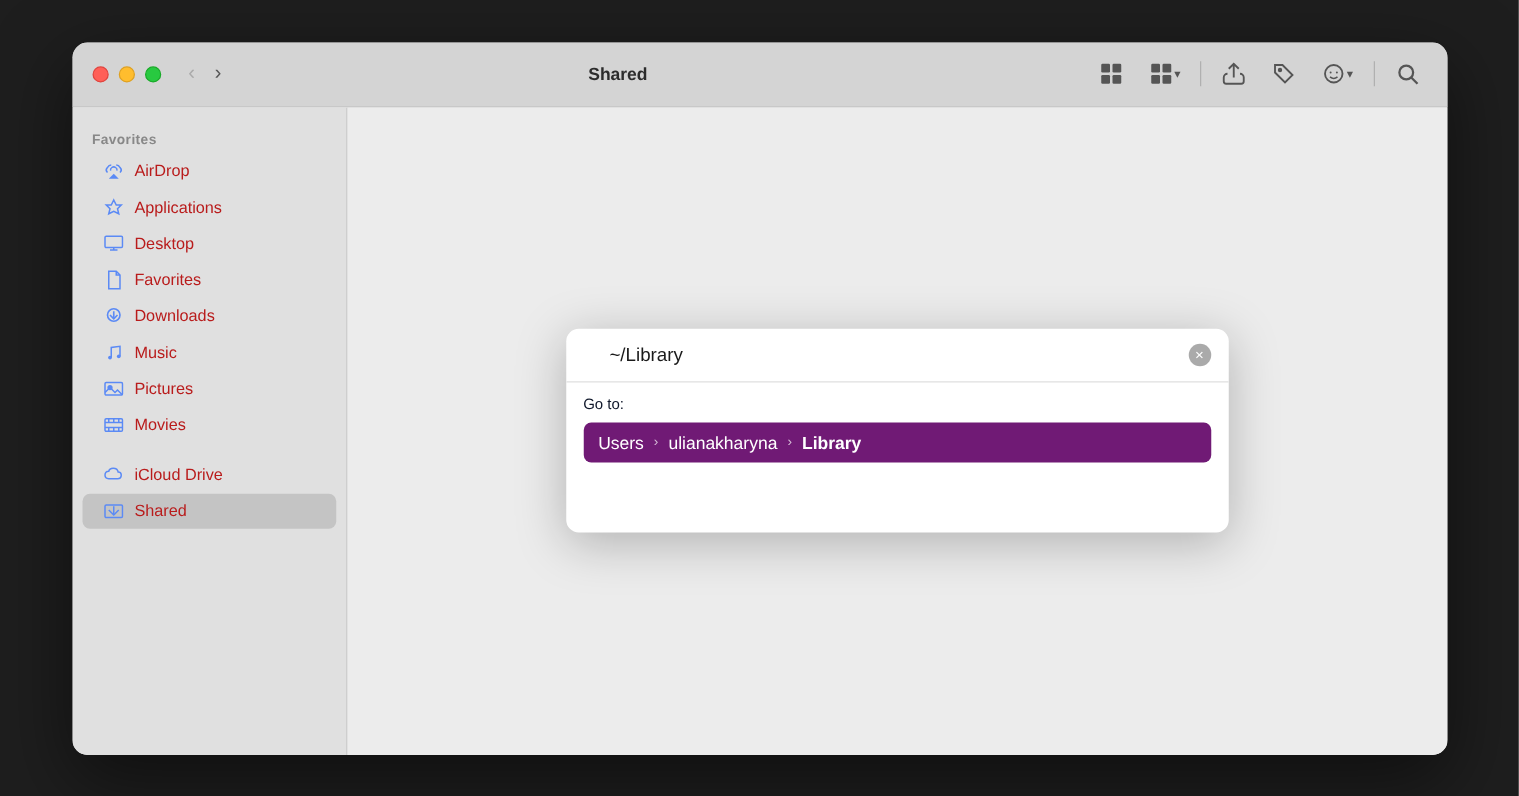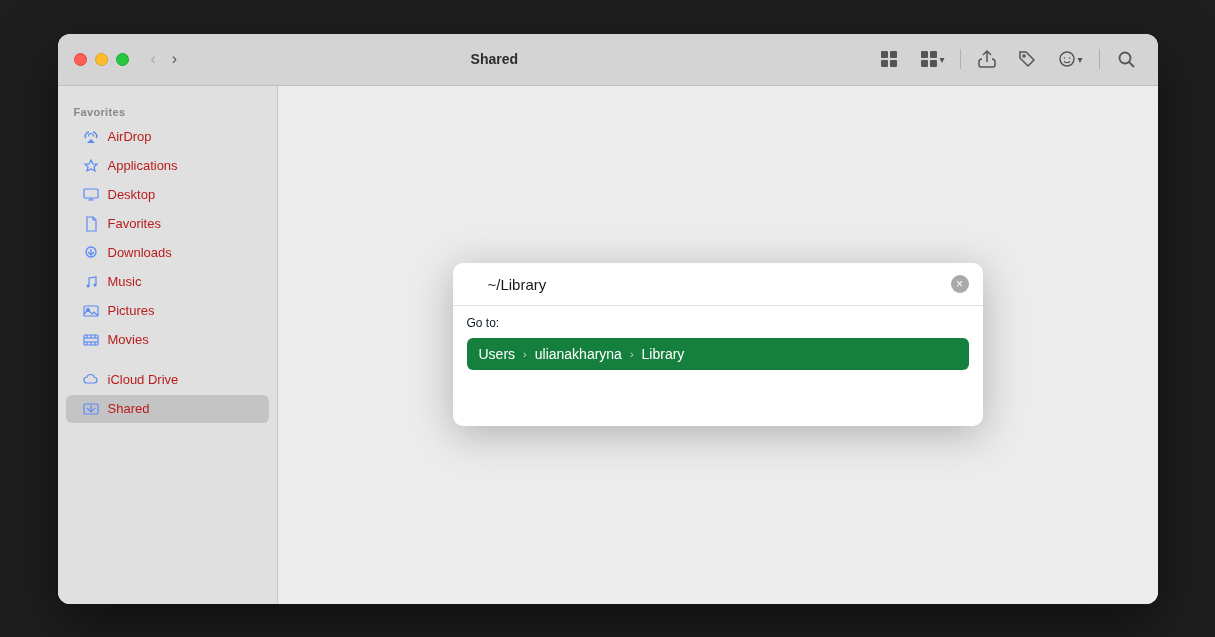--- a/index.html
+++ b/index.html
@@ -204,25 +204,25 @@
     .suggestion-item {
       display: flex;
       align-items: center;
       padding: 8px 12px;
       border-radius: 6px;
       font-size: 14px;
       cursor: pointer;
       gap: 4px;
     }
     .suggestion-item.selected {
-      background: #15803d;
+      background: #701a75;
       color: #fff;
     }
     .suggestion-item span.normal { font-weight: 400; }
-    .suggestion-item span.bold { font-weight: 400; }
+    .suggestion-item span.bold { font-weight: 700; }
     .suggestion-chevron {
       font-size: 11px;
       margin: 0 4px;
       opacity: 0.7;
     }
   </style>
 </head>
 <body>
 
 <div class="window">

